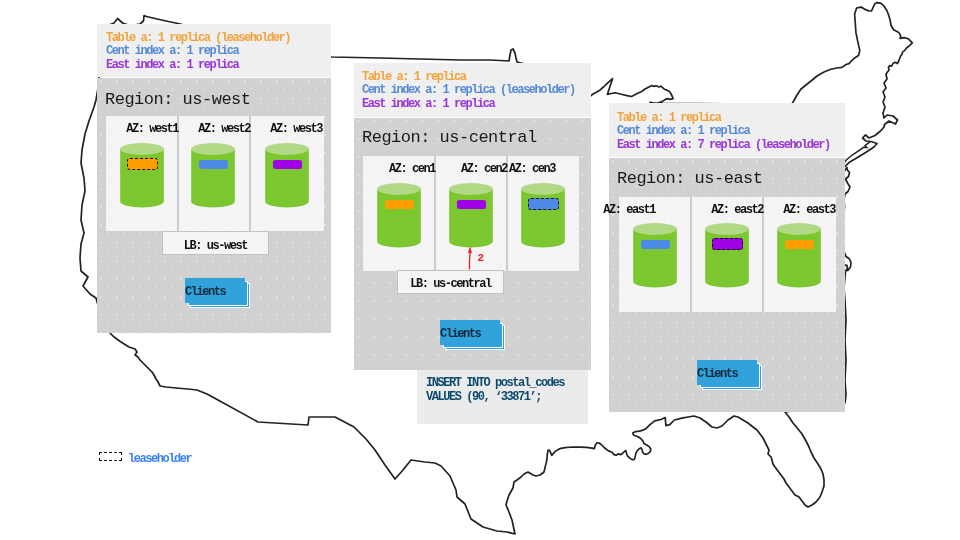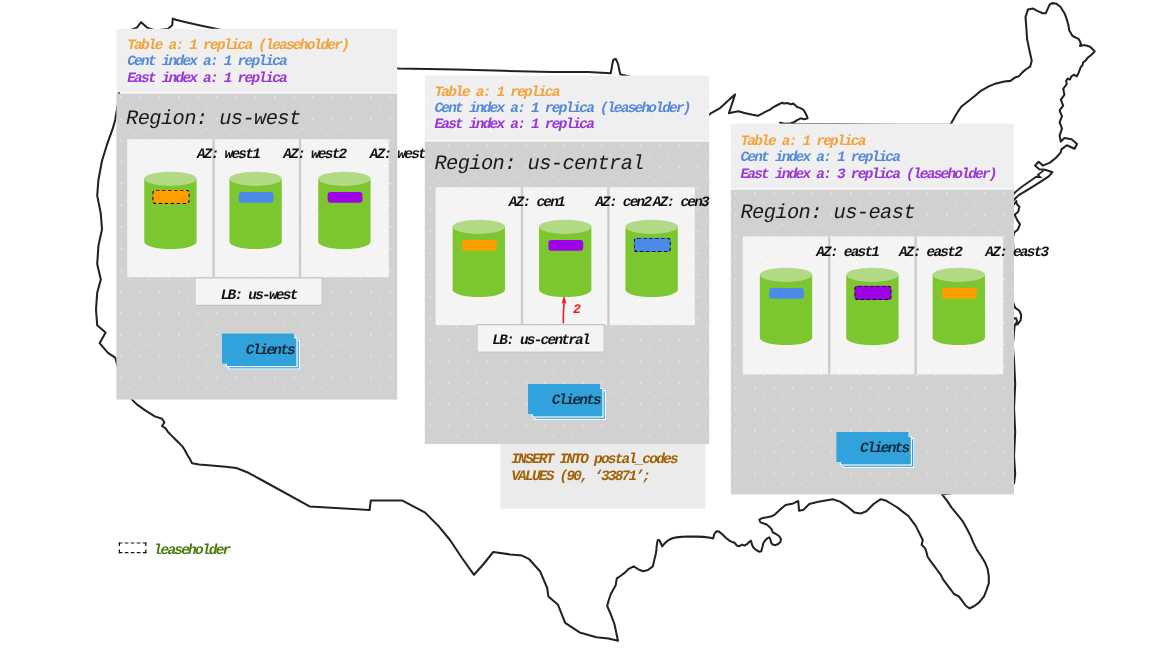--- a/index.html
+++ b/index.html
@@ -1,35 +1,35 @@
 <!DOCTYPE html>
 <html><head>
 <meta charset="utf-8">
 <style>
   * { margin:0; padding:0; box-sizing:border-box; }
   html,body { width:960px; height:540px; background:#ffffff; overflow:hidden; }
-  #stage { position:relative; width:960px; height:470px; font-family:"Liberation Mono", monospace;font-style:italic; }
+  #stage { position:relative; width:960px; height:470px; font-family:"Liberation Mono", monospace; }
   .abs { position:absolute; }
   .legendbox { background:#efefef; background-image:radial-gradient(circle at 3px 4px, rgba(255,255,255,.8) 0.6px, rgba(255,255,255,0) 0.9px), radial-gradient(circle at 10px 12px, rgba(255,255,255,.7) 0.55px, rgba(255,255,255,0) 0.85px); background-size:15px 17px; }
   .regionbox { background:#d1d1d1; background-image:radial-gradient(circle at 4px 3px, rgba(255,255,255,.55) 0.6px, rgba(255,255,255,0) 0.9px), radial-gradient(circle at 11px 11px, rgba(255,255,255,.45) 0.55px, rgba(255,255,255,0) 0.85px); background-size:16px 18px; }
   .azwrap { background:#f4f4f4; background-image:radial-gradient(circle at 5px 4px, rgba(255,255,255,.8) 0.6px, rgba(255,255,255,0) 0.9px), radial-gradient(circle at 12px 13px, rgba(255,255,255,.65) 0.55px, rgba(255,255,255,0) 0.85px); background-size:15px 18px; }
-  .azlabel { position:absolute; top:4px; width:100%; text-align:center; font-size:12px; color:#111; letter-spacing:-1.45px; font-weight:bold;margin-left:48px;}
+  .azlabel { position:absolute; top:4px; width:100%; text-align:right; font-size:12px; color:#111; letter-spacing:-1.45px; font-weight:bold;}
   .sep { position:absolute; top:0; width:2px; height:100%; background:#cccccc; }
   .lbbox { background:#f4f4f4; border:1px solid #c2c2c2; text-align:center; font-size:12px; color:#111; letter-spacing:-1.45px; font-weight:bold;}
   .legtxt { font-size:12px; line-height:13.4px; white-space:pre; letter-spacing:-1.45px; font-weight:bold;}
   .rtitle { font-size:17px; color:#1a1a1a; letter-spacing:-0.5px;}
   .or { color:#f2a33c; } .bl { color:#5589d8; } .pu { color:#9a35d8; }
   .clients { position:absolute; width:60px; height:25px; }
   .clients .lyr { position:absolute; width:60px; height:25px; background:#31a2dc; }
   .clients .l3 { left:5px; top:5px; border:1px solid #fff; }
   .clients .l2 { left:2.5px; top:2.5px; border:1px solid #fff; }
-  .clients .l1 { left:0; top:0; text-align:right; font-size:12px; color:#102a3a; line-height:29px; letter-spacing:-1.45px; font-weight:bold;}
+  .clients .l1 { left:0; top:0; text-align:left; font-size:12px; color:#102a3a; line-height:29px; letter-spacing:-1.45px; font-weight:bold;}
   .chip { position:absolute; border-radius:2.5px; }
   .chipd { position:absolute; border:1.6px dashed #111; border-radius:3px; }
-  .insertbox { background:#ebebeb; font-size:12px; line-height:13.6px; color:#a16207; white-space:pre; letter-spacing:-1.45px; font-weight:bold;}
+  .insertbox { background:#ebebeb; font-size:12px; line-height:13.6px; color:#0c4a6e; white-space:pre; letter-spacing:-1.45px; font-weight:bold;}
 </style>
 </head>
 <body>
 <div id="stage">
 
 <svg class="abs" style="left:0;top:0" width="960" height="540" viewBox="0 0 960 540" fill="none">
   <path stroke="#222" stroke-width="1.7" stroke-linejoin="round" stroke-linecap="round" d="
   M96,100 L98.5,85 100.5,60 102,40 104.5,28 109,25 114,23 117.6,18.5 122.5,23 130,25.5
   140,24 143.5,21 144,15.5 146.5,16.5 155,18.5 166,21 178,23.5
   210,31 260,45 300,52 332,57 380,58 420,59 460,60 490,60 509,61
@@ -124,27 +124,27 @@
       <div class="lyr l3"></div>
       <div class="lyr l2"></div>
       <div class="lyr l1">Clients</div>
     </div>
 <div class="abs insertbox" style="left:417px;top:370px;width:171px;height:54px;padding:7px 0 0 9px">INSERT INTO postal_codes
 VALUES (90, ‘33871’;</div>
 
 <div class="abs legendbox" style="left:609px;top:103px;width:236px;height:54px"></div>
 <div class="abs legtxt" style="left:617px;top:112px"><span class="or">Table a: 1 replica</span>
 <span class="bl">Cent index a: 1 replica</span>
-<span class="pu">East index a: 3 replica (leaseholder)</span></div>
+<span class="pu">East index a: 7 replica (leaseholder)</span></div>
 <div class="abs regionbox" style="left:609px;top:158px;width:236px;height:254px"></div>
 <div class="abs rtitle" style="left:617px;top:169px">Region: us-east</div>
 <div class="abs azwrap" style="left:619px;top:197px;width:217px;height:115px"></div>
 <div class="abs sep" style="left:690px;top:197px;height:115px"></div>
 <div class="abs sep" style="left:762px;top:197px;height:115px"></div>
-<div class="abs azlabel" style="left:622px;top:203px;width:72px">AZ: east1</div>
+<div class="abs azlabel" style="left:583px;top:203px;width:72px">AZ: east1</div>
 <div class="abs azlabel" style="left:691px;top:203px;width:72px">AZ: east2</div>
 <div class="abs azlabel" style="left:763px;top:203px;width:72px">AZ: east3</div>
 <div class="clients" style="left:697px;top:360px">
       <div class="lyr l3"></div>
       <div class="lyr l2"></div>
       <div class="lyr l1">Clients</div>
     </div>
 
 <svg class="abs" style="left:119px;top:142px" width="46" height="67" viewBox="0 0 46 67">
       <path d="M1.2,7 L1.2,59.5 A21.8,6 0 0 0 44.8,59.5 L44.8,7" fill="#7cc62f"></path>
@@ -186,15 +186,15 @@
       <ellipse cx="23" cy="7" rx="21.8" ry="5.9" fill="#b2d985"></ellipse>
     </svg>
 <div class="chipd" style="left:711.5px;top:237.8px;width:31px;height:12px;background:#a002e8"></div>
 <svg class="abs" style="left:776px;top:222px" width="46" height="67" viewBox="0 0 46 67">
       <path d="M1.2,7 L1.2,59.5 A21.8,6 0 0 0 44.8,59.5 L44.8,7" fill="#7cc62f"></path>
       <ellipse cx="23" cy="7" rx="21.8" ry="5.9" fill="#b2d985"></ellipse>
     </svg>
 <div class="chip" style="left:784.5px;top:239.5px;width:29px;height:9px;background:#ff9e01"></div>
 
 <div class="abs" style="left:99px;top:452px;width:23px;height:9px;border:1.5px dashed #111;background:#fff"></div>
-<div class="abs" style="left:128px;top:452px;font-size:12px;line-height:14px;color:#4d7c0f;letter-spacing:-1.45px;font-weight:bold">leaseholder</div>
+<div class="abs" style="left:128px;top:452px;font-size:12px;line-height:14px;color:#3b82f6;letter-spacing:-1.45px;font-weight:bold">leaseholder</div>
 
 </div>
 
 </body></html>

